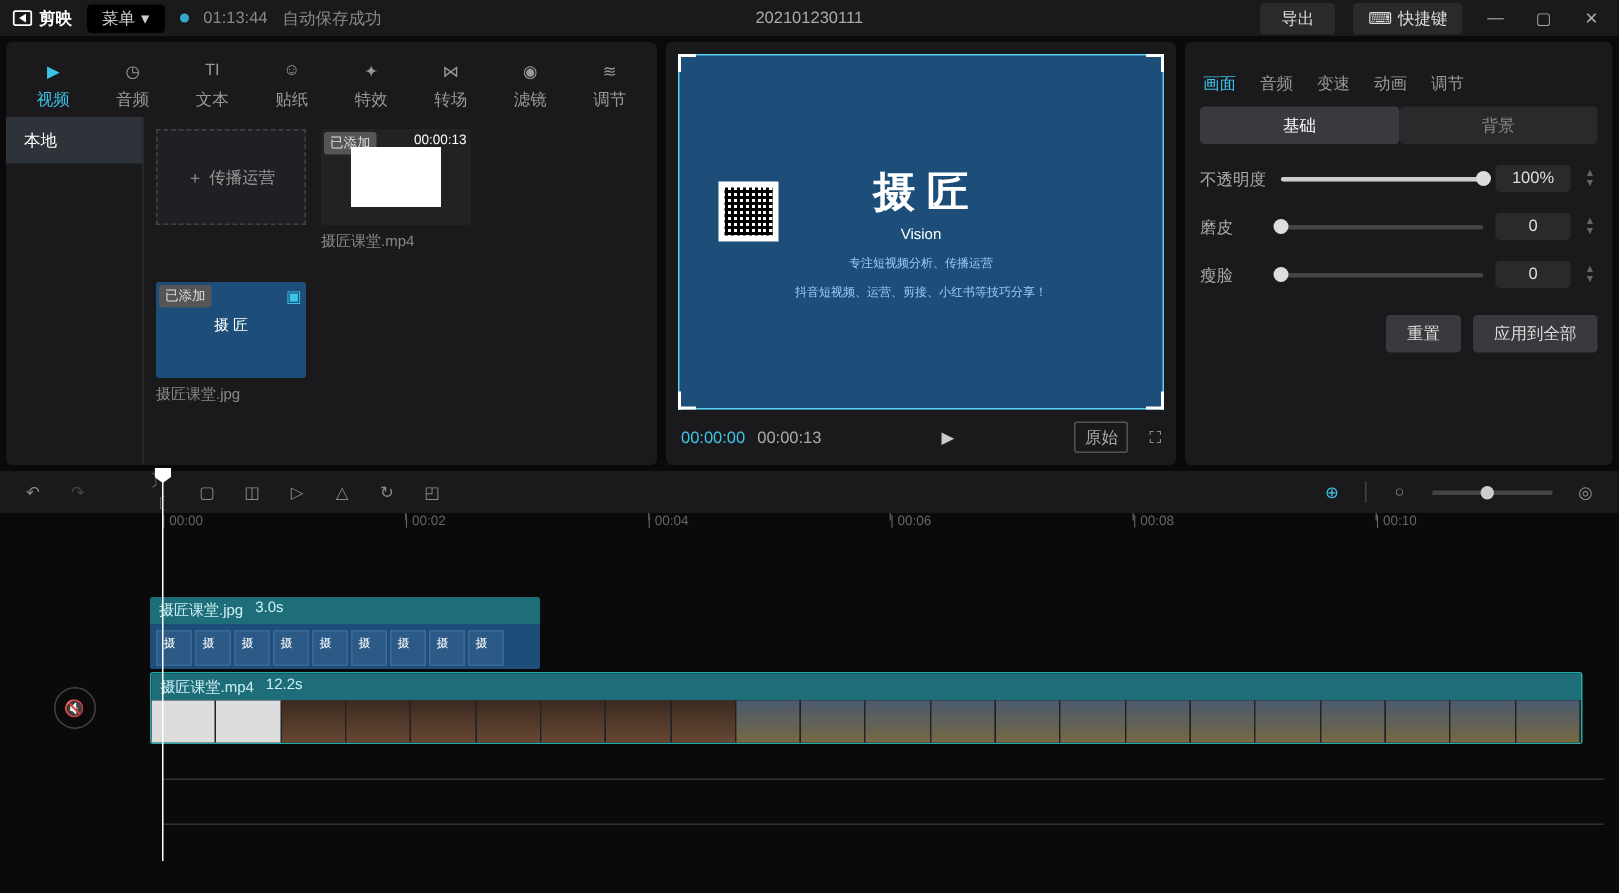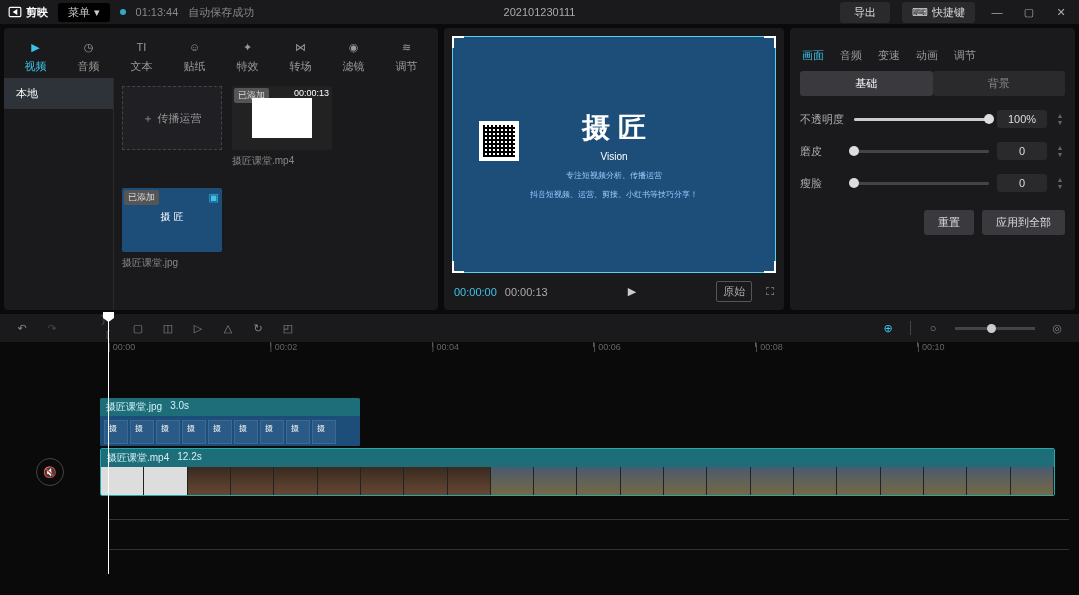--- a/index.html
+++ b/index.html
@@ -16,21 +16,21 @@
 .shortcut-btn{background:#2a2a2d;padding:3px 10px;border-radius:3px;color:#ddd;cursor:pointer;display:flex;align-items:center;gap:4px;}
 .win-btn{width:20px;height:20px;display:flex;align-items:center;justify-content:center;color:#aaa;cursor:pointer;}
 .upper{display:flex;height:290px;gap:6px;padding:4px;}
 .panel{background:#1a1a1c;border-radius:4px;}
 .media-panel{width:434px;display:flex;flex-direction:column;}
 .media-tabs{display:flex;padding:6px 8px 0;gap:6px;}
 .mtab{display:flex;flex-direction:column;align-items:center;gap:3px;width:48px;padding:4px 0;cursor:pointer;color:#999;}
 .mtab.active{color:#3dc3e8;}
 .mtab-icon{width:18px;height:18px;display:flex;align-items:center;justify-content:center;}
 .media-body{display:flex;flex:1;}
-.media-side{width:110px;border-right:1px solid #2a2a2d;}
+.media-side{width:92px;border-right:1px solid #2a2a2d;}
 .mside-item{padding:8px 12px;cursor:pointer;color:#aaa;}
 .mside-item.active{background:#2d3338;color:#fff;}
 .media-grid{flex:1;padding:8px;display:flex;flex-wrap:wrap;gap:10px;align-content:flex-start;}
 .import-btn{width:100px;height:64px;border:1px dashed #444;display:flex;align-items:center;justify-content:center;gap:4px;cursor:pointer;color:#999;background:#202024;}
 .media-item{width:100px;}
 .media-thumb{width:100px;height:64px;background:#1d4e7a;position:relative;border-radius:2px;overflow:hidden;}
 .media-thumb.video{background:#222;}
 .thumb-content{width:60px;height:40px;background:#fff;margin:12px auto;position:relative;}
 .thumb-badge{position:absolute;top:2px;left:2px;background:#555;color:#ddd;font-size:9px;padding:1px 4px;border-radius:2px;}
 .thumb-icon{position:absolute;top:3px;right:3px;color:#3dc3e8;}

